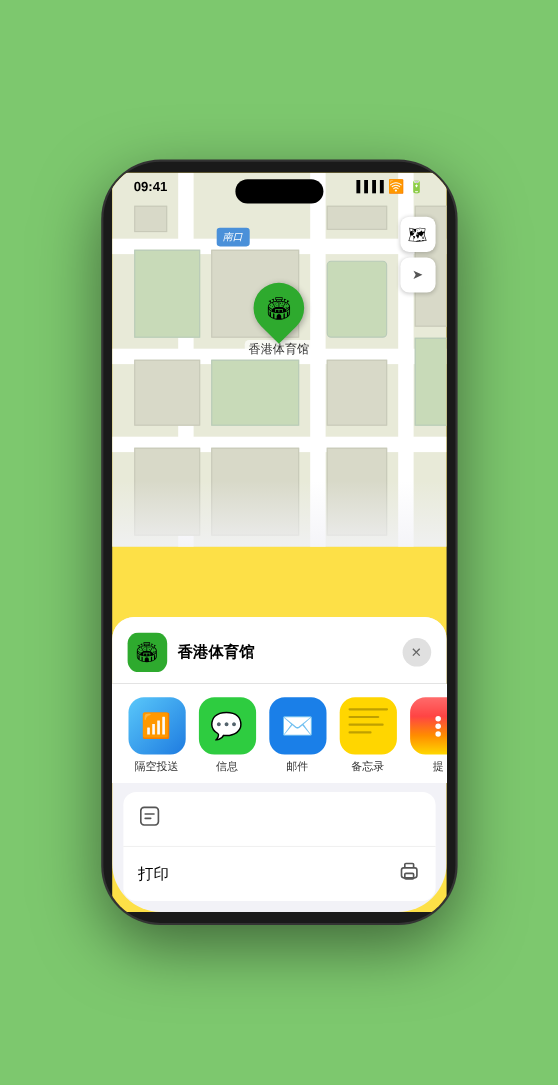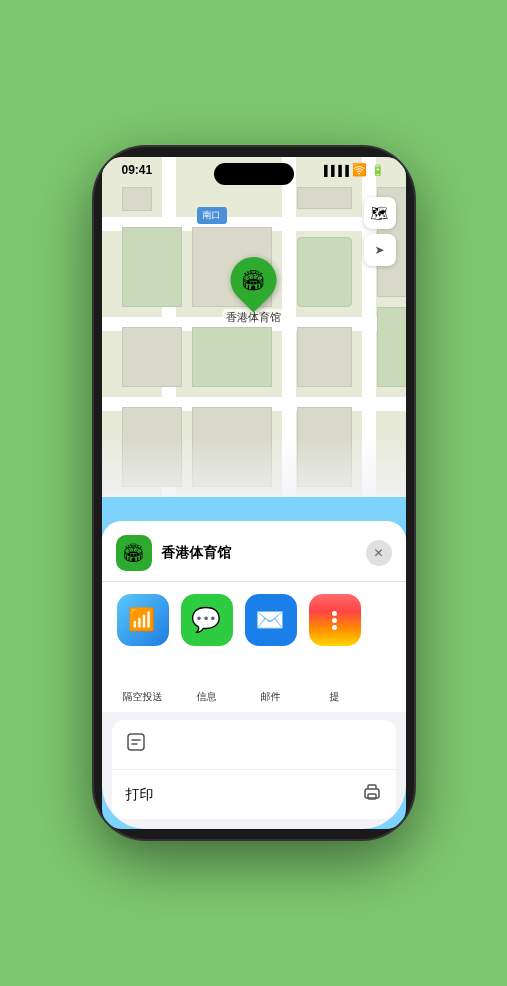--- a/index.html
+++ b/index.html
@@ -19,22 +19,22 @@
       position: relative;
       box-shadow: 0 0 0 2px #333, 0 20px 60px rgba(0,0,0,0.5);
       overflow: hidden;
     }
     .phone-screen {
       position: absolute;
       top: 10px;
       left: 8px;
       right: 8px;
       bottom: 10px;
-      background: #7dd3fc;
-      border-radius: 20px;
+      background: #fde047;
+      border-radius: 8px;
       overflow: hidden;
     }
     
     .status-bar {
       display: flex;
       justify-content: space-between;
       align-items: center;
       padding: 6px 20px 2px;
       position: relative;
       z-index: 10;
@@ -151,20 +151,21 @@
     
     .map-label {
       position: absolute;
       top: 50px;
       left: 100px;
       background: #4a90d9;
       color: white;
       font-size: 9px;
       padding: 2px 6px;
       border-radius: 3px;
+      font-style: italic;
     }
     
     .bottom-sheet {
       position: absolute;
       bottom: 0;
       left: 0;
       right: 0;
       background: #f2f2f7;
       border-radius: 20px 20px 44px 44px;
       padding-bottom: 10px;
@@ -237,21 +238,20 @@
       border-radius: 14px;
       display: flex;
       align-items: center;
       justify-content: center;
       font-size: 24px;
     }
     .share-item-label {
       font-size: 10px;
       color: #333;
       text-align: center;
-      margin-top: 40px;
     }
     .icon-messages { background: #2ecc40; color: white; }
     .icon-mail { background: #1a7fe8; color: white; }
     .icon-more { background: linear-gradient(to bottom, #ff6b6b, #ff4444, #ff8c00, #ffd700); display: flex; flex-direction: column; gap: 2px; align-items: center; justify-content: center; }
     .more-dot { width: 5px; height: 5px; border-radius: 50%; background: white; }
 
     
     .action-list {
       background: white;
       margin-top: 8px;
@@ -418,20 +418,31 @@
         <div class="share-item">
           <div class="share-item-icon icon-messages" style="border-radius:14px;">💬</div>
           <span class="share-item-label">信息</span>
         </div>
 
         <div class="share-item">
           <div class="share-item-icon icon-mail" style="border-radius:14px;">✉️</div>
           <span class="share-item-label">邮件</span>
         </div>
 
+        <div class="share-item selected">
+          <div class="notes-inner">
+            <div class="notes-lines">
+              <div class="notes-line"></div>
+              <div class="notes-line"></div>
+              <div class="notes-line"></div>
+              <div class="notes-line"></div>
+            </div>
+          </div>
+          <span class="share-item-label">备忘录</span>
+        </div>
 
         <div class="share-item">
           <div class="share-item-icon icon-more" style="border-radius:14px;">
             <div class="more-dot"></div>
             <div class="more-dot"></div>
             <div class="more-dot"></div>
           </div>
           <span class="share-item-label">提</span>
         </div>
       </div>

